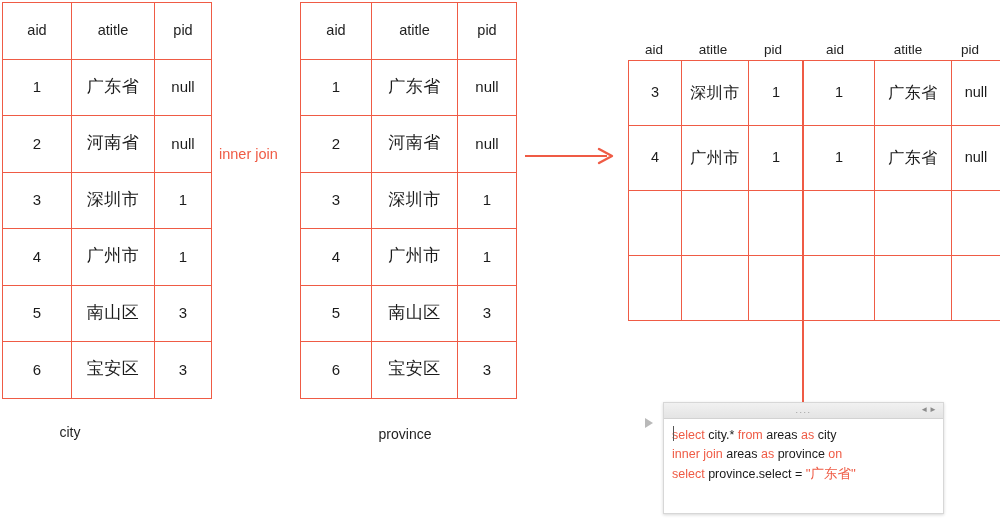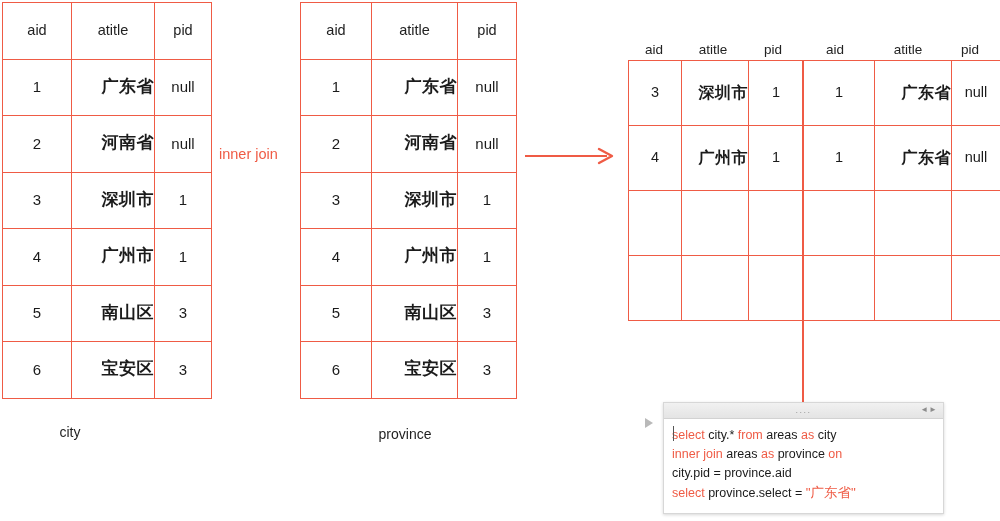--- a/index.html
+++ b/index.html
@@ -31,23 +31,22 @@
     color: #1b1b1b;
     padding: 0;
     line-height: 1.1;
   }
   .db-table td.hdr {
     font-size: 14.5px;
     color: #222;
   }
   .db-table td.cn {
     font-size: 17px;
-    font-weight: 700;
+    font-weight: 400;
     letter-spacing: .5px;
-    text-align: right;
   }
 
   
   #table-city {
     left: 2px;
     top: 2px;
     width: 206px;
   }
   #table-city td { height: 55.5px; }
   #table-city td:nth-child(1) { width: 68px; }
@@ -348,16 +347,15 @@
 <div id="code-pointer"></div>
 <div id="code-panel">
   <div id="code-titlebar">
     <div id="code-titlebar-dots">....</div>
     <div id="code-titlebar-arrows">◄►</div>
   </div>
   <div id="code-body">
     <div id="text-caret"></div>
   <div class="ln"><span class="kw">select</span><span> city.* </span><span class="kw">from</span><span> areas  </span><span class="kw">as</span><span> city</span></div>
       <div class="ln"><span class="kw">inner join</span><span> areas </span><span class="kw">as</span><span> province </span><span class="kw">on</span></div>
-      <div class="ln"><span>city.pid  =  province.aid</span></div>
       <div class="ln"><span class="kw">select</span><span> province.select = </span><span class="cn-str">"广东省"</span></div>
     </div>
 </div>
 
 </body></html>

